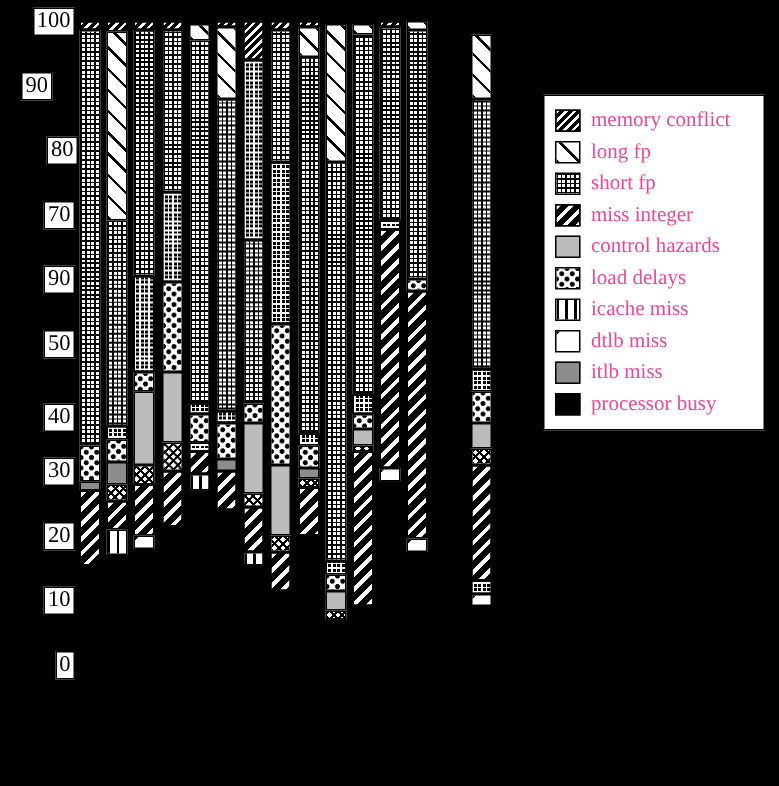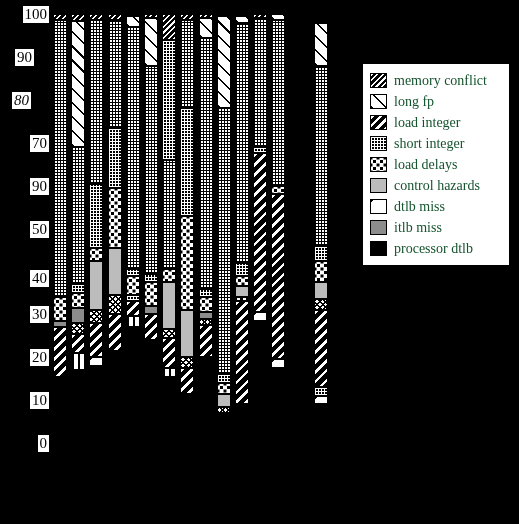--- a/index.html
+++ b/index.html
@@ -30,21 +30,21 @@
     padding:6px 6px 6px 7px;
     box-sizing:border-box;
   }
   .legrow{display:flex;align-items:center;height:21px;}
   .swatch{
     width:17px;height:15px;flex:0 0 17px;
     border:1px solid #000;box-sizing:border-box;margin-right:7px;
   }
   .legtext{
     font-family:"Liberation Serif",serif;
-    font-size:14px;color:#14532d;white-space:nowrap;line-height:15px;text-align:center;
+    font-size:14px;color:#ec4899;white-space:nowrap;line-height:15px;text-align:center;
   }
 
   
   
   .p-memory-conflict{
     background-color:#000;
     background-image:repeating-linear-gradient(135deg,#fff 0 1.6px,#000 1.6px 4px);
   }
   
   .p-long-fp{
@@ -109,21 +109,21 @@
   .p-processor-busy{background-color:#000;}
 </style>
 </head>
 <body>
 
 <div id="root">
 
   <div id="yaxis">
       <div class="ytick" style="top: 5px; right: 469px;">100</div>
       <div class="ytick" style="top: 47.9px; right: 484px;">90</div>
-      <div class="ytick" style="top: 90.8px; right: 487px; font-style: italic;">80</div>
+      <div class="ytick" style="top: 90.8px; right: 467px;">80</div>
       <div class="ytick" style="top: 133.7px; right: 469px;">70</div>
       <div class="ytick" style="top: 176.6px; right: 469px;">90</div>
       <div class="ytick" style="top: 219.5px; right: 469px;">50</div>
       <div class="ytick" style="top: 269px; right: 469px;">40</div>
       <div class="ytick" style="top: 305.3px; right: 469px;">30</div>
       <div class="ytick" style="top: 348.2px; right: 469px;">20</div>
       <div class="ytick" style="top: 391.1px; right: 469px;">10</div>
       <div class="ytick" style="top: 434px; right: 469px;">0</div>
     </div>
 
@@ -276,42 +276,46 @@
   <div id="legend">
       <div class="legrow">
         <div class="swatch p-memory-conflict"></div>
         <div class="legtext">memory conflict</div>
       </div>
       <div class="legrow">
         <div class="swatch p-long-fp"></div>
         <div class="legtext">long fp</div>
       </div>
       <div class="legrow">
+        <div class="swatch p-short-fp"></div>
+        <div class="legtext">short fp</div>
+      </div>
+      <div class="legrow">
         <div class="swatch p-long-integer"></div>
-        <div class="legtext">load integer</div>
-      </div>
-      <div class="legrow">
-        <div class="swatch p-short-integer"></div>
-        <div class="legtext">short integer</div>
+        <div class="legtext">miss integer</div>
+      </div>
+      <div class="legrow">
+        <div class="swatch p-control-hazards"></div>
+        <div class="legtext">control hazards</div>
       </div>
       <div class="legrow">
         <div class="swatch p-load-delays"></div>
         <div class="legtext">load delays</div>
       </div>
       <div class="legrow">
-        <div class="swatch p-control-hazards"></div>
-        <div class="legtext">control hazards</div>
+        <div class="swatch p-icache-miss"></div>
+        <div class="legtext">icache miss</div>
       </div>
       <div class="legrow">
         <div class="swatch p-dtlb-miss"></div>
         <div class="legtext">dtlb miss</div>
       </div>
       <div class="legrow">
         <div class="swatch p-itlb-miss"></div>
         <div class="legtext">itlb miss</div>
       </div>
       <div class="legrow">
         <div class="swatch p-processor-busy"></div>
-        <div class="legtext">processor dtlb</div>
+        <div class="legtext">processor busy</div>
       </div>
     </div>
 
 </div>
 
 </body></html>

